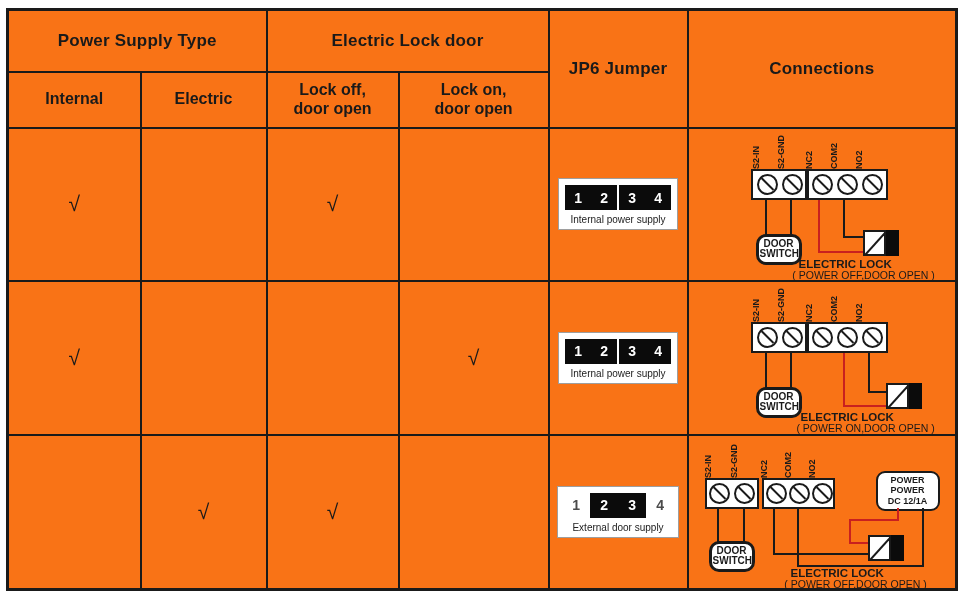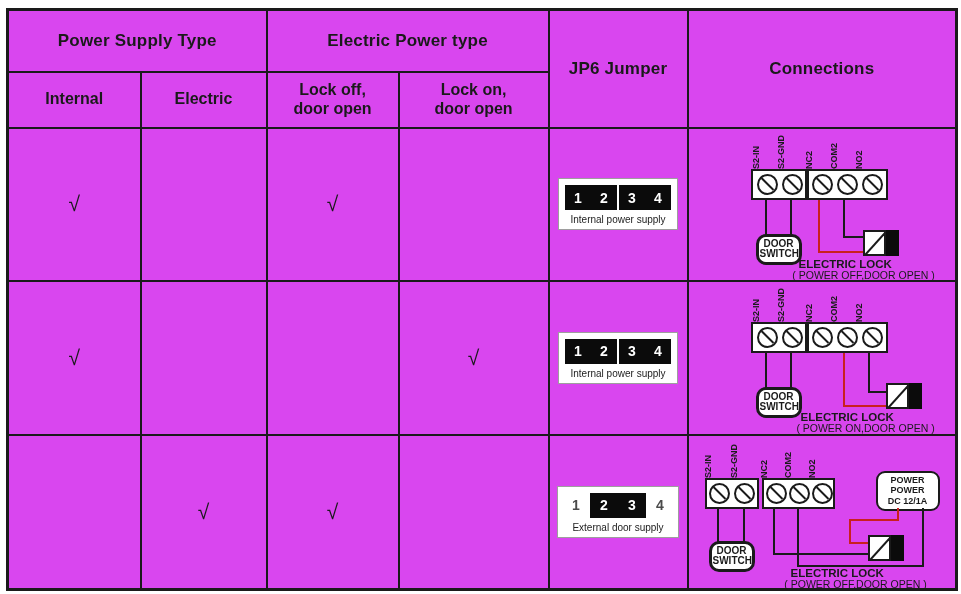--- a/index.html
+++ b/index.html
@@ -5,21 +5,21 @@
   * { box-sizing: border-box; }
   html,body { margin:0; padding:0; background:#ffffff; }
   body {
     width:961px; height:594px; overflow:hidden;
     font-family:"Liberation Sans", sans-serif;
     color:#1a1a1a;
   }
   table.wiring {
     border-collapse:collapse; table-layout:fixed;
     margin:8px 17px 0 6px; width:949px;
-    background:#d946ef;
+    background:#f97316;
     border:3px solid #1a1a1a;
   }
   table.wiring td { border:2px solid #1a1a1a; padding:0; vertical-align:middle; }
   .hdr  { font-weight:bold; font-size:17px; text-align:center; letter-spacing:.2px; }
   .hdr2 { font-weight:bold; font-size:16px; text-align:center; line-height:1.15; }
   .check { text-align:center; font-size:21px; }
   
   .jp-wrap { display:flex; justify-content:center; }
   .jp-box {
     border:1px solid #9e9e9e; background:#fff; padding:6px 6px 4px;
@@ -78,21 +78,21 @@
       <col style="width:126px">
       <col style="width:132px">
     <col style="width:150px">
       <col style="width:139px">
       <col style="width:269px">
   </colgroup>
 
   <tbody>
       <tr style="height:62px">
     <td colspan="2" class="hdr">Power Supply Type</td>
-    <td colspan="2" class="hdr">Electric Power type</td>
+    <td colspan="2" class="hdr">Electric Lock door</td>
     <td rowspan="2" class="hdr">JP6 Jumper</td>
     <td rowspan="2" class="hdr">Connections</td>
   </tr>
 
   <tr style="height:56px">
     <td class="hdr2">Internal</td>
     <td class="hdr2">Electric</td>
     <td class="hdr2">
       <div>Lock off,</div>
       <div>door open</div>

